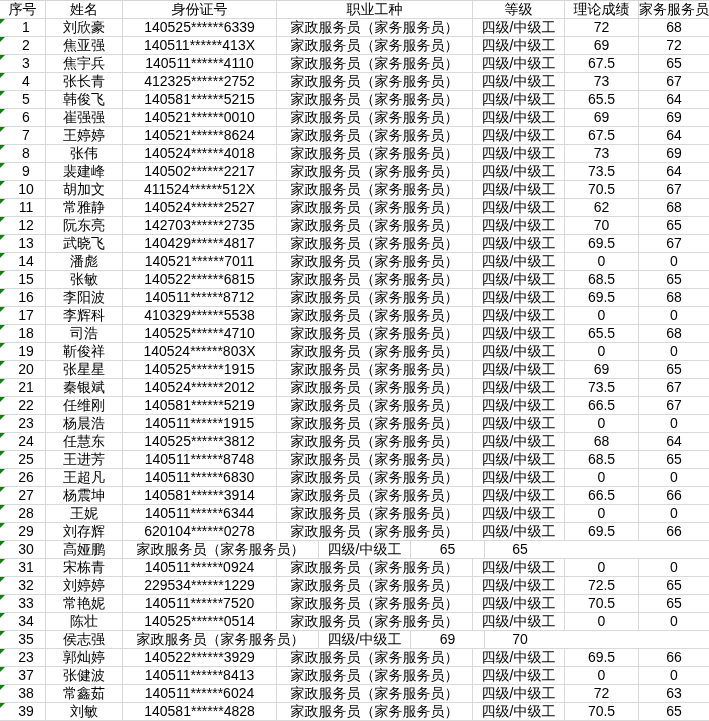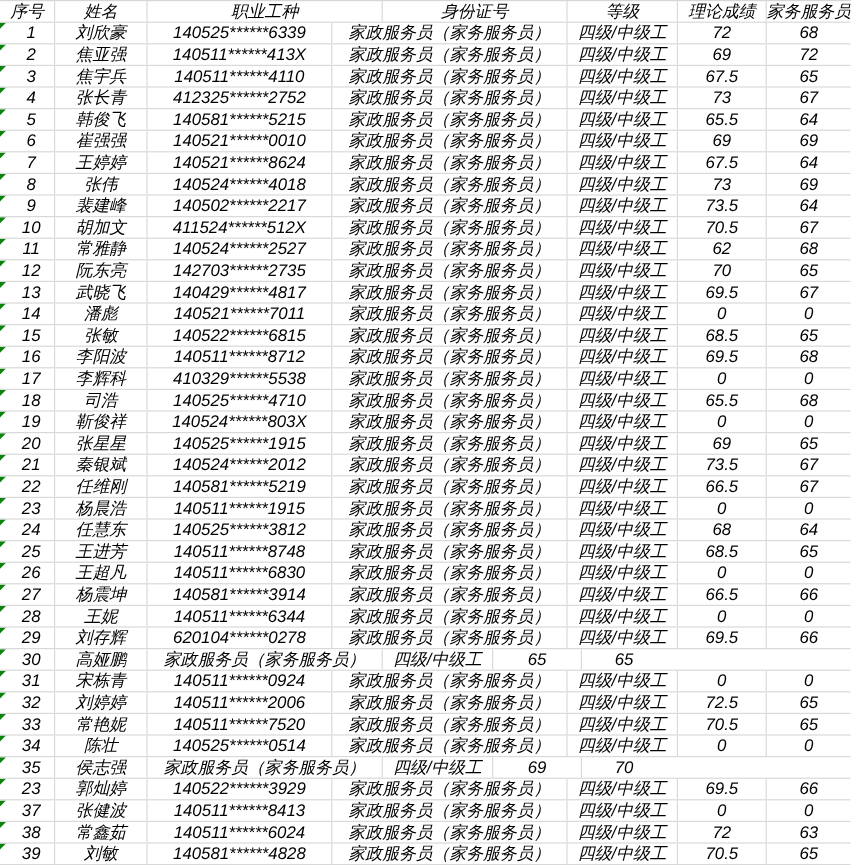--- a/index.html
+++ b/index.html
@@ -11,21 +11,20 @@
     width: 709px;
     height: 721px;
     overflow: hidden;
     background: #ffffff;
     border-top: 1px solid #d6d6d6;
     box-sizing: border-box;
     font-family: "Liberation Sans", "DejaVu Sans", sans-serif;
     font-size: 14px;
     color: #000000;
     cursor: cell;
-    font-style: italic;
   }
   .row {
     display: flex;
     height: 18px;
     box-sizing: border-box;
     border-bottom: 1px solid #d9d9d9;
   }
   .cell {
     position: relative;
     box-sizing: border-box;
@@ -56,22 +55,22 @@
     border-right: 5px solid transparent;
   }
 </style>
 </head>
 <body>
 
 <div class="sheet">
   <div class="row" id="header-row">
       <div class="cell c0">序号</div>
       <div class="cell c1">姓名</div>
+      <div class="cell c2">身份证号</div>
       <div class="cell c3">职业工种</div>
-      <div class="cell c2">身份证号</div>
       <div class="cell c4">等级</div>
       <div class="cell c5">理论成绩</div>
       <div class="cell c6">家务服务员</div>
     </div>
   <div id="body-rows">
       <div class="row">
         <div class="cell c0">
           <span class="tri" style="border-top-color: rgb(14, 130, 14);"></span>
           <span class="val">1</span>
         </div>
@@ -813,21 +812,21 @@
       </div>
       <div class="row">
         <div class="cell c0">
           <span class="tri" style="border-top-color: rgb(14, 130, 14);"></span>
           <span class="val">32</span>
         </div>
         <div class="cell c1">
           <span class="val">刘婷婷</span>
         </div>
         <div class="cell c2">
-          <span class="val">140511******2006</span>
+          <span class="val">229534******1229</span>
         </div>
         <div class="cell c3">
           <span class="val">家政服务员（家务服务员）</span>
         </div>
         <div class="cell c4">
           <span class="val">四级/中级工</span>
         </div>
         <div class="cell c5">
           <span class="val">72.5</span>
         </div>

